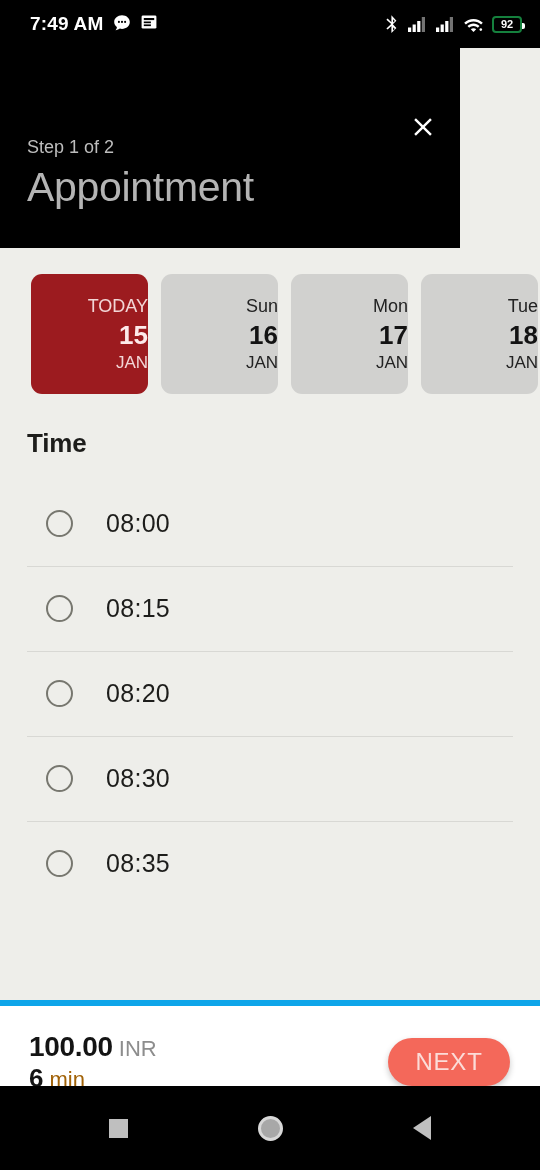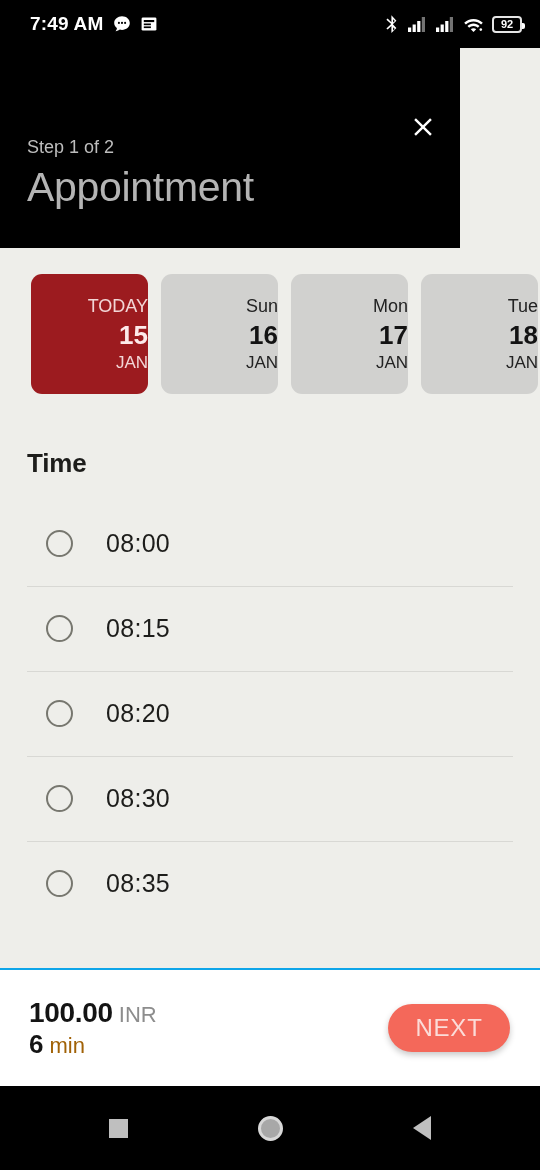--- a/index.html
+++ b/index.html
@@ -27,42 +27,41 @@
     height: 48px;
     background: #000;
     display: flex;
     align-items: center;
     justify-content: space-between;
     padding: 0 18px 0 30px;
     box-sizing: border-box;
   }
   .status-left {
     display: flex;
-    align-items: center;
     gap: 8px;
   }
   .status-time {
     color: #ffffff;
     font-size: 19px;
     font-weight: bold;
     letter-spacing: 0.2px;
   }
   .status-right {
     display: flex;
     align-items: center;
     gap: 8px;
   }
   .sicon { display: block; }
 
   
   .battery {
     position: relative;
     width: 30px;
     height: 17px;
-    border: 2px solid #e5e5e5;
+    border: 2px solid #15803d;
     border-radius: 4px;
     display: flex;
     align-items: center;
     justify-content: center;
     box-sizing: border-box;
   }
   .battery::after {
     content: "";
     position: absolute;
     right: -5px;
@@ -172,21 +171,21 @@
   .dc-mon {
     font-size: 17px;
     color: #232323;
     line-height: 22px;
   }
   .date-card.selected .dc-day,
   .date-card.selected .dc-mon { color: #f2d6d6; }
   .date-card.selected .dc-num { color: #fdeaea; }
 
   
-  .time-title { margin-top: 54px; }
+  .time-title { margin-top: 34px; }
   .time-list {
     margin-top: 22px;
     padding: 0 0 0 0;
   }
   .time-row {
     position: relative;
     height: 85px;
     display: flex;
     align-items: center;
     padding-left: 46px;
@@ -213,25 +212,25 @@
   .time-label {
     margin-left: 33px;
     font-size: 25px;
     color: #1d1d1b;
     letter-spacing: 0.3px;
   }
 
   
   .bottom-bar {
     position: absolute;
-    top: 968px; left: 0;
+    top: 1000px; left: 0;
     width: 540px;
     height: 118px;
     background: #ffffff;
-    border-top: 2px solid #0ea5e9;
+    border-top: 6px solid #0ea5e9;
     display: flex;
     align-items: center;
     justify-content: space-between;
     padding: 0 30px 0 29px;
     box-sizing: border-box;
   }
   .price-block { line-height: 1.18; }
   .price-row { white-space: nowrap; }
   .price-amount {
     font-size: 28px;

